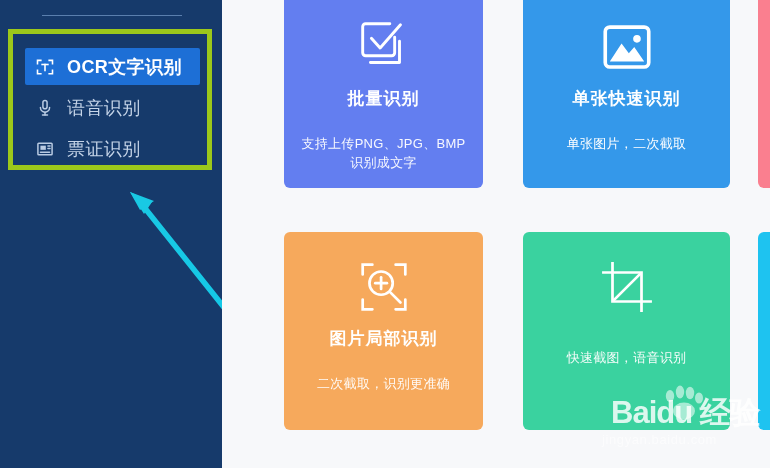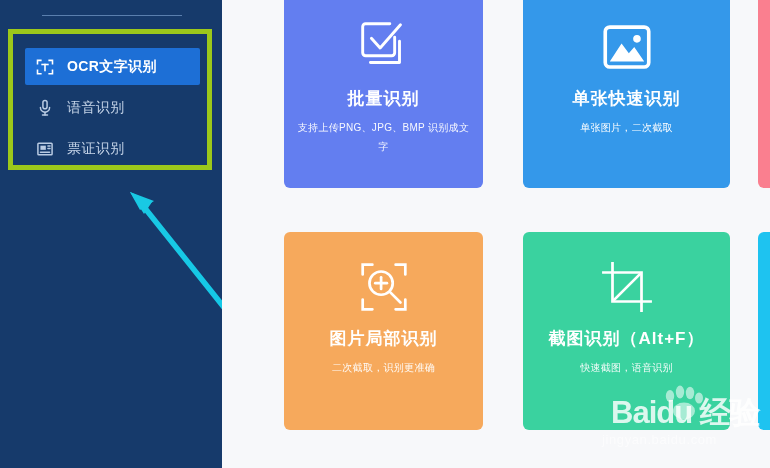--- a/index.html
+++ b/index.html
@@ -35,21 +35,21 @@
     margin-bottom:4px;
   }
   .nav-item.active{
     background:#1d6fd6;color:#ffffff;border-radius:2px;
   }
   .nav-item .nav-icon{
     width:24px;height:24px;display:flex;align-items:center;justify-content:center;
     margin-right:10px;flex:0 0 auto;
   }
   .nav-item .nav-label{
-    font-size:14px;letter-spacing:.4px;
+    font-size:18px;letter-spacing:.4px;
   }
   .nav-item.active .nav-label{font-weight:bold;}
 
   
   .arrow-svg{
     position:absolute;left:110px;top:170px;width:170px;height:200px;
     pointer-events:none;
   }
 
   
@@ -62,21 +62,21 @@
     display:flex;flex-direction:column;align-items:center;
     color:#fff;text-align:center;
   }
   .card .card-icon{
     margin-top:18px;height:74px;display:flex;align-items:center;justify-content:center;
   }
   .card .card-title{
     font-size:17px;font-weight:bold;letter-spacing:1px;margin-top:3px;
   }
   .card .card-desc{
-    font-size:10px;line-height:19px;margin-top:8px;padding:0 12px;
+    font-size:13px;line-height:19px;margin-top:24px;padding:0 12px;
     letter-spacing:.3px;
   }
 
   
   #card-batch   {left:62px; top:-8px;  width:199px;height:196px;background:#637ef0;}
   #card-single  {left:301px;top:-8px;  width:207px;height:196px;background:#3498ea;}
   #card-part3   {left:536px;top:-8px;  width:207px;height:196px;background:#fa7f8f;}
   #card-region  {left:62px; top:232px; width:199px;height:198px;background:#f6a95c;}
   #card-capture {left:301px;top:232px; width:207px;height:198px;background:#3ad29f;}
   #card-part4   {left:536px;top:232px; width:207px;height:198px;background:#1ec3f0;}
@@ -215,21 +215,20 @@
     </div>
 
     <div class="card" id="card-capture">
       <div class="card-icon">
         <svg width="58" height="58" viewBox="0 0 64 64" fill="none" stroke="#ffffff" stroke-width="3" stroke-linecap="square">
           <path d="M16 6 V48 H58"></path>
           <path d="M6 16 H48 V58"></path>
           <path d="M18 46 L46 18"></path>
         </svg>
       </div>
-      <div class="card-title">截图识别（Alt+F）</div>
       <div class="card-desc">快速截图，语音识别</div>
     </div>
 
   </div>
 
   <div class="watermark">
     <svg class="wm-paw" viewBox="0 0 46 40">
       <ellipse cx="10" cy="12" rx="4.2" ry="6" fill="rgba(255,255,255,.55)"></ellipse>
       <ellipse cx="20" cy="8" rx="4.2" ry="6.4" fill="rgba(255,255,255,.55)"></ellipse>
       <ellipse cx="30" cy="9" rx="4.2" ry="6.2" fill="rgba(255,255,255,.55)"></ellipse>

